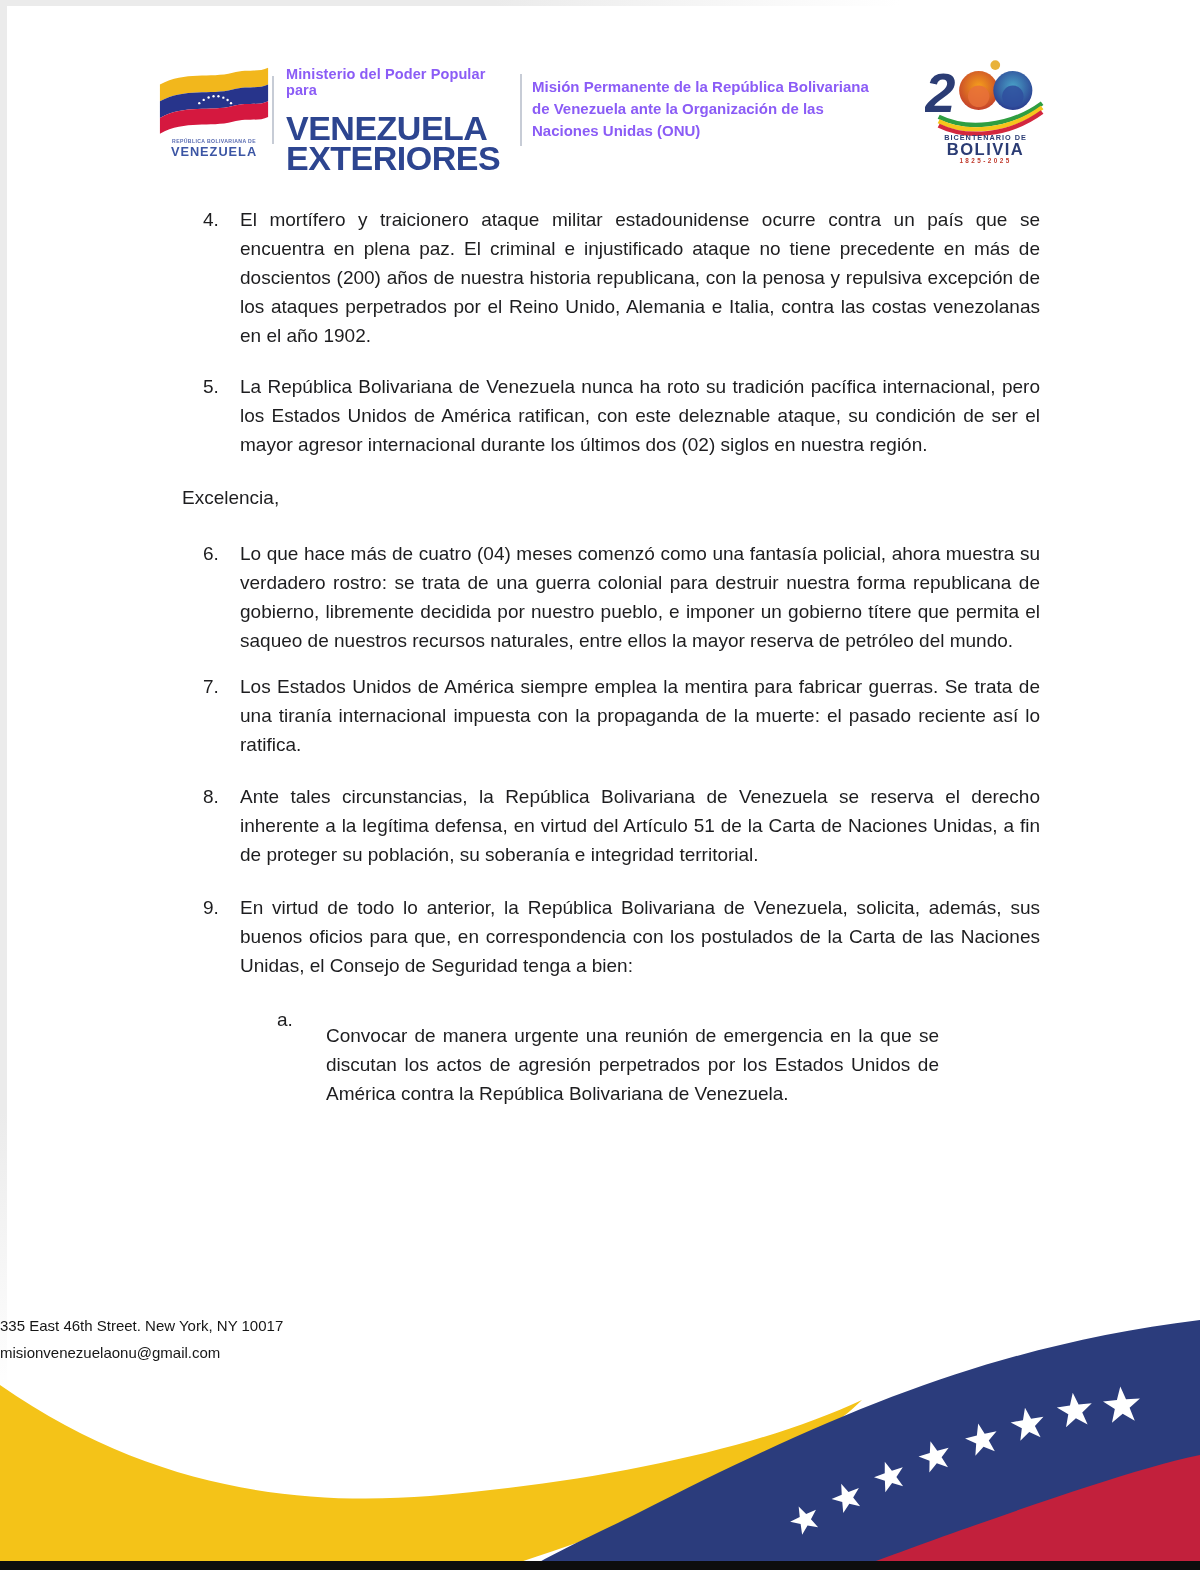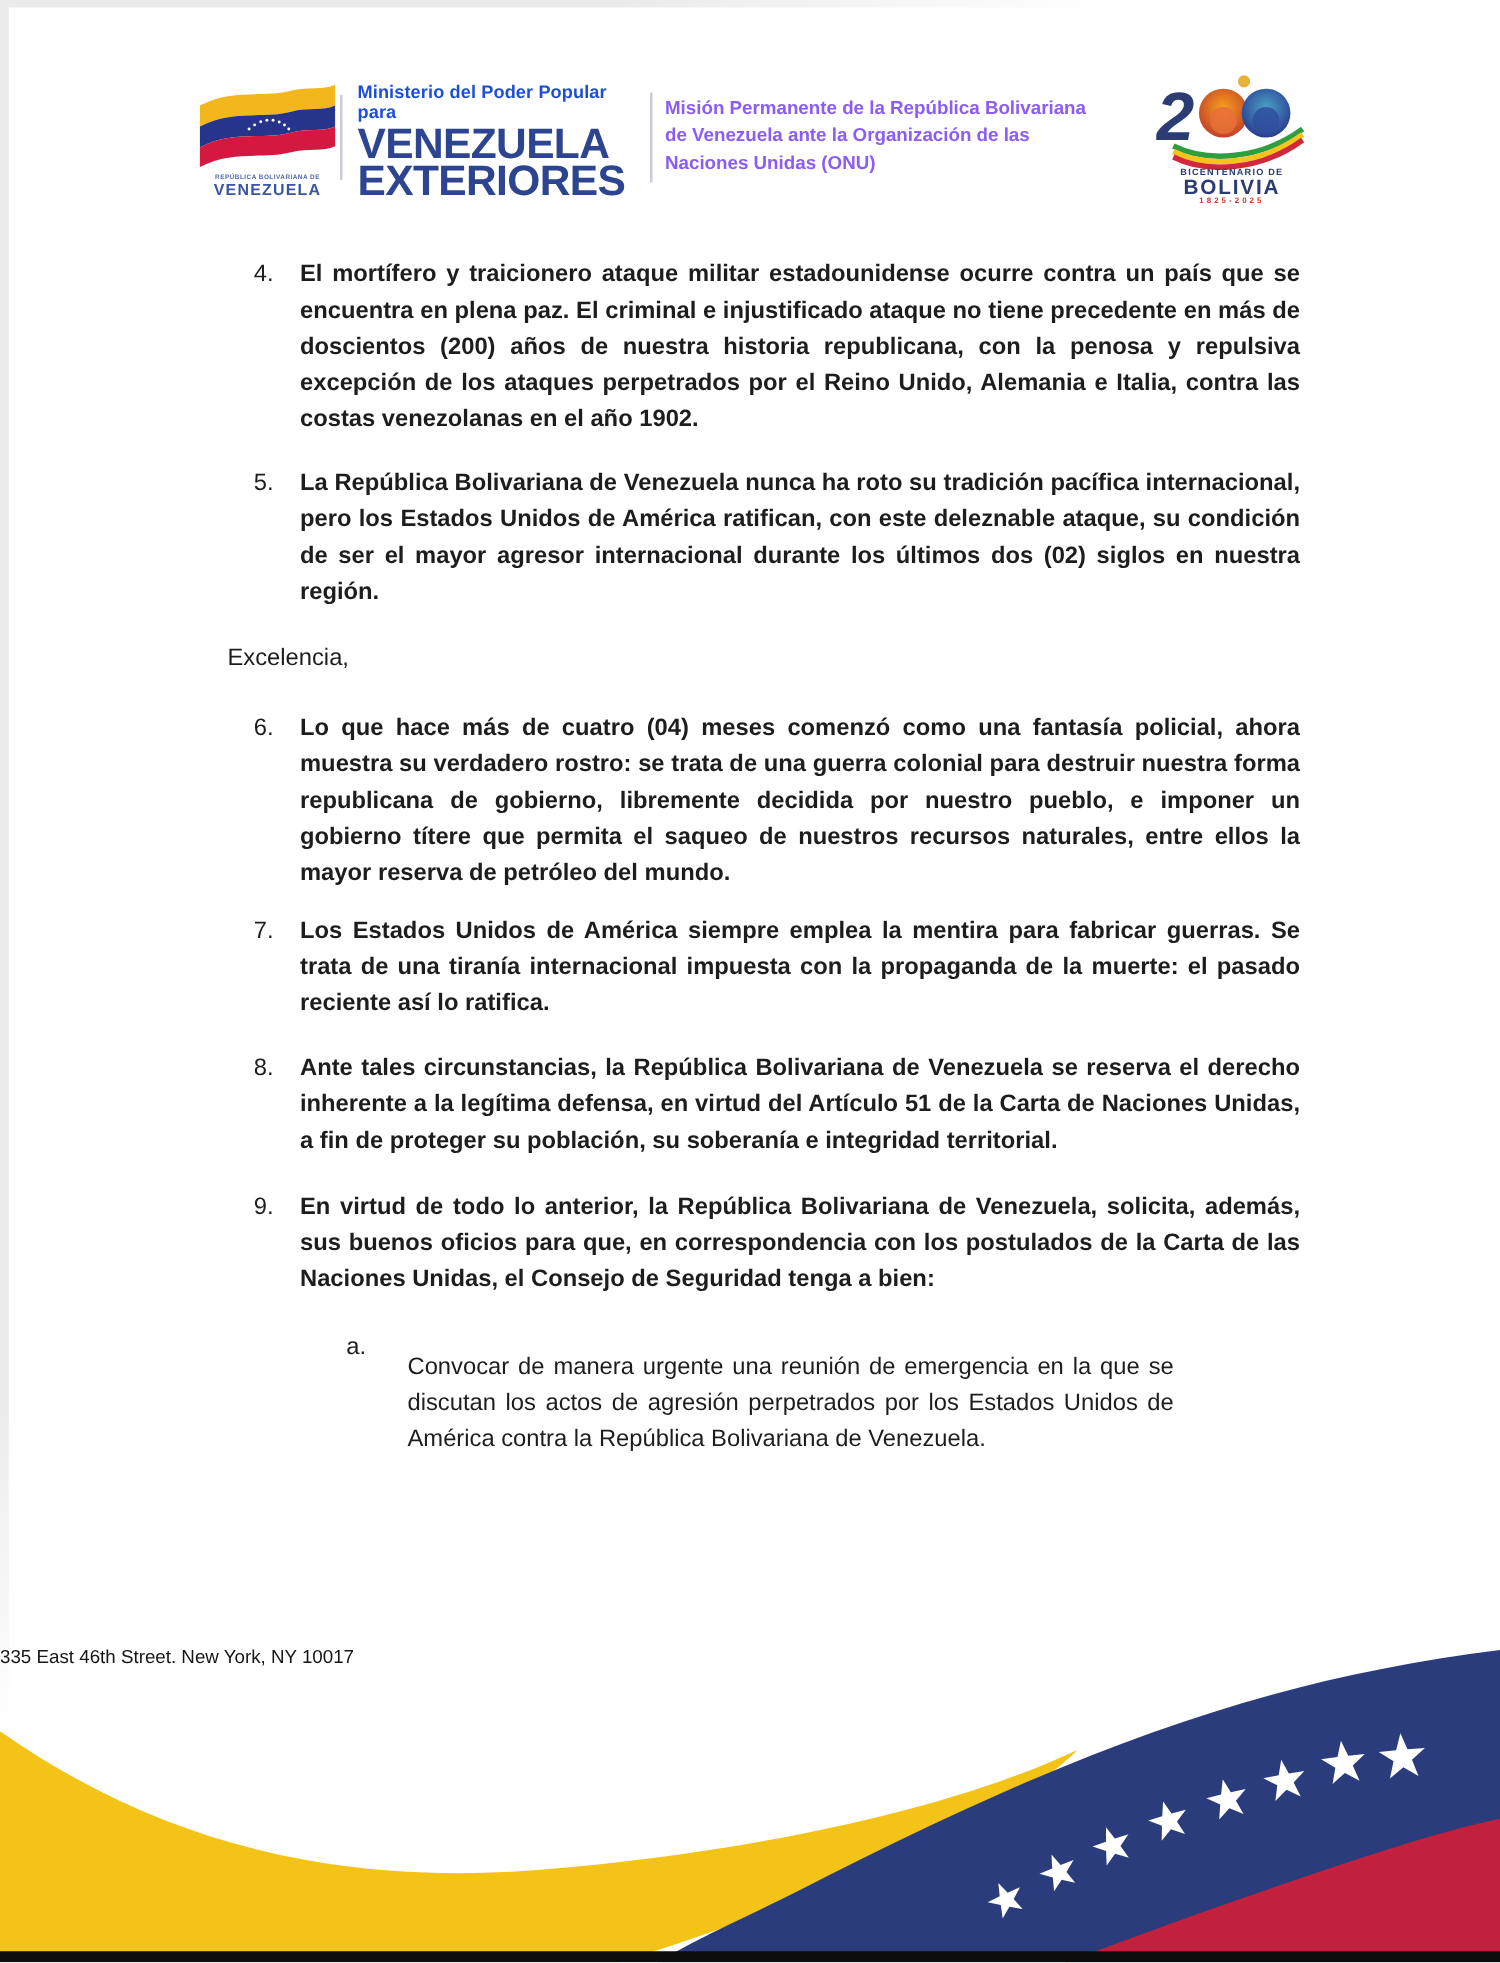--- a/index.html
+++ b/index.html
@@ -12,32 +12,32 @@
     background:linear-gradient(to right,#ebebeb 55%, rgba(235,235,235,0)); }
   .edge-left { position:absolute; top:0; left:0; width:7px; height:1390px; z-index:0;
     background:linear-gradient(to bottom,#ebebeb 80%, rgba(235,235,235,0)); }
 
   
   .flag-logo { position:absolute; left:156px; top:62px; width:118px; height:100px; }
   .vdiv { position:absolute; width:2px; background:#c7ccd6; }
   .vdiv1 { left:272px; top:76px; height:68px; }
   .vdiv2 { left:520px; top:74px; height:72px; }
   .ministry { position:absolute; left:286px; top:66px; width:232px; }
-  .ministry .overline { font-size:14.5px; font-weight:700; color:#1d4ed8; letter-spacing:0.1px; margin-bottom:2px; }
+  .ministry .overline { font-size:14.5px; font-weight:700; color:#8b5cf6; letter-spacing:0.1px; margin-bottom:15px; }
   .ministry .big { font-size:34px; font-weight:800; color:#2d4590; line-height:30px; letter-spacing:-0.5px; }
   .mission { position:absolute; left:532px; top:76px; width:390px;
     font-size:15px; font-weight:700; line-height:22px; color:#8b5cf6; }
   .bolivia-logo { position:absolute; left:925px; top:56px; width:122px; height:108px; }
 
   
   .body-block { position:absolute; left:165px; top:205px; width:875px;
     font-size:19px; line-height:29px; }
   .item { display:flex; padding-left:38px; margin-bottom:22px; }
   .item .num { width:37px; flex-shrink:0; }
-  .item .txt { flex:1; text-align:justify; margin:0;font-weight:bold; }
+  .item .txt { flex:1; text-align:justify; margin:0; }
   .salutation { font-weight:400; margin:2px 0 27px 17px; }
   .mb17 { margin-bottom:17px; } .mb23 { margin-bottom:23px; }
   .mb24 { margin-bottom:24px; } .mb25 { margin-bottom:25px; }
   .subitem { display:flex; padding-left:112px; padding-right:85px; margin-top:25px; }
   .subitem .num { width:33px; flex-shrink:0; }
   .subitem .txt { flex:1; text-align:justify; margin:16px; }
 
   
   .footer-contact { position:absolute; left:0; top:1312px; width:1120px;
     text-align:left; font-size:15px; line-height:27px; color:#161616; z-index:2; }
@@ -150,20 +150,21 @@
 
     <div class="subitem">
       <span class="num">a.</span>
       <p class="txt">Convocar de manera urgente una reunión de emergencia en la que se discutan los actos de agresión perpetrados por los Estados Unidos de América contra la República Bolivariana de Venezuela.</p>
     </div>
 
   </div>
 
   <div class="footer-contact">
     <div>335 East 46th Street. New York, NY 10017</div>
+    <div>misionvenezuelaonu@gmail.com</div>
   </div>
 
   <svg class="wave" width="1200" height="280" viewBox="0 0 1200 280" preserveAspectRatio="none">
     <defs>
       <path id="star" d="M0,-1 L0.235,-0.324 L0.951,-0.309 L0.380,0.124 L0.588,0.809 L0,0.4 L-0.588,0.809 L-0.380,0.124 L-0.951,-0.309 L-0.235,-0.324 Z"></path>
     </defs>
 
     <path fill="#f4c318" d="M0,95 C150,200 300,216 430,206 C600,192 760,158 862,110
              C800,172 630,238 495,280 L0,280 Z"></path>
 

